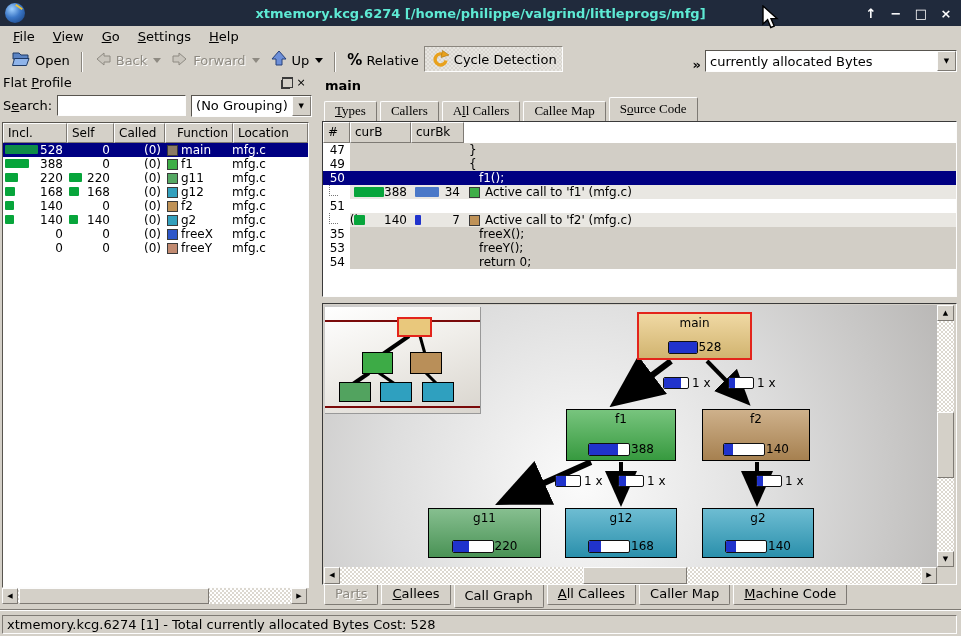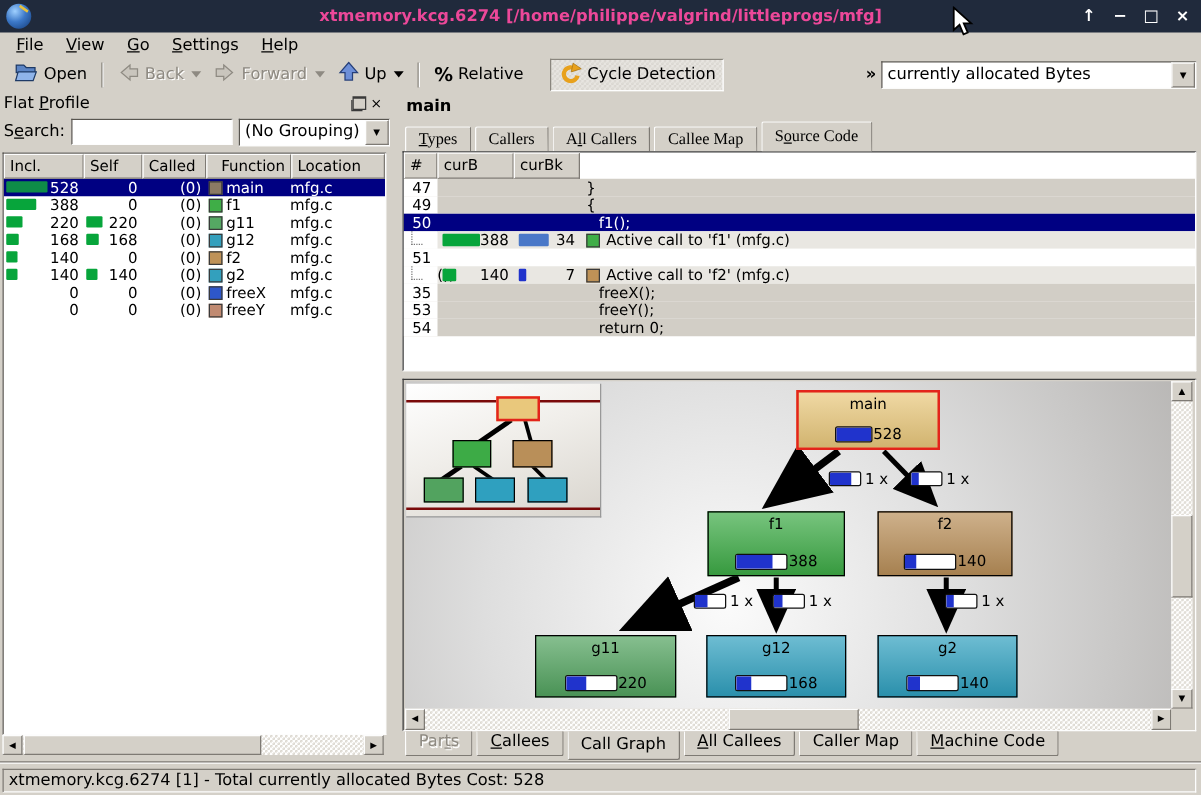--- a/index.html
+++ b/index.html
@@ -5,30 +5,30 @@
   html,body{margin:0;padding:0;background:#555;}
   #app{position:relative;width:961px;height:636px;background:#d4d0c8;
        font-family:"DejaVu Sans","Liberation Sans",sans-serif;font-size:13px;color:#000;
        overflow:hidden;user-select:none;}
   .u{text-decoration:underline;text-underline-offset:1px;}
   
   .titlebar{position:absolute;left:0;top:0;width:961px;height:26px;background:#202a3c;display:flex;align-items:center;}
   .appicon{position:absolute;left:5px;top:3px;width:20px;height:20px;border-radius:50%;
      background:radial-gradient(circle at 35% 30%,#9fd0ff 0%,#3c78c8 45%,#123a77 100%);}
   .appicon:after{content:"";position:absolute;right:2px;top:3px;width:8px;height:2px;background:#e8c23c;transform:rotate(35deg);}
-  .wtitle{position:absolute;left:0;right:0;text-align:center;color:#ec4899;font-weight:bold;font-size:13px;}
+  .wtitle{position:absolute;left:0;right:0;text-align:center;color:#5eead4;font-weight:bold;font-size:13px;}
   .wbtns{position:absolute;right:6px;top:0;height:26px;display:flex;align-items:center;gap:7px;color:#fff;}
   .wbtn{width:18px;height:18px;display:flex;align-items:center;justify-content:center;font-weight:bold;font-size:13px;cursor:default;}
   
   .menubar{position:absolute;left:0;top:26px;width:961px;height:21px;display:flex;align-items:center;padding-left:4px;box-sizing:border-box;}
   .menu{padding:1px 9px;}
-  .toolbar{position:absolute;left:0;top:47px;width:961px;height:25px;display:flex;align-items:center;padding-left:6px;box-sizing:border-box;}
+  .toolbar{position:absolute;left:0;top:47px;width:961px;height:25px;display:flex;align-items:flex-end;padding-left:6px;box-sizing:border-box;}
   .tbtn{display:flex;align-items:center;gap:4px;padding:1px 5px;height:22px;}
   .tbtn.pressed{background:#e7e5e0;border:1px solid;border-color:#8a867e #fdfdfd #fdfdfd #8a867e;
-     background-image:linear-gradient(45deg,#d9d6d0 25%,transparent 25%,transparent 75%,#d9d6d0 75%),linear-gradient(45deg,#d9d6d0 25%,transparent 25%,transparent 75%,#d9d6d0 75%);background-size:4px 4px;background-position:0 0,2px 2px;margin-left:16px;}
+     background-image:linear-gradient(45deg,#d9d6d0 25%,transparent 25%,transparent 75%,#d9d6d0 75%),linear-gradient(45deg,#d9d6d0 25%,transparent 25%,transparent 75%,#d9d6d0 75%);background-size:4px 4px;background-position:0 0,2px 2px;}
   .tsep{width:1px;height:20px;background:#8a867e;border-right:1px solid #fdfdfd;margin:0 6px;}
   .disabled{color:#8e8a82;text-shadow:1px 1px 0 #fdfdfd;}
   .caret{width:0;height:0;border-left:4px solid transparent;border-right:4px solid transparent;border-top:5px solid #000;margin-left:2px;}
   .caret.dis{border-top-color:#8e8a82;}
   .pct{font-size:15px;font-weight:bold;}
   .chev{font-weight:bold;margin:0 4px 0 auto;}
   .combo{display:flex;align-items:center;background:#fff;border:1px solid;border-color:#58554f #fdfdfd #fdfdfd #58554f;height:20px;}
   .combo .cval{padding:0 4px;flex:1;white-space:nowrap;overflow:hidden;}
   .combo .cbtn{width:17px;height:18px;background:#d4d0c8;border:1px solid;border-color:#fdfdfd #7e7a74 #7e7a74 #fdfdfd;display:flex;align-items:center;justify-content:center;font-size:7px;}
   .tcombo{width:250px;margin-right:4px;}

